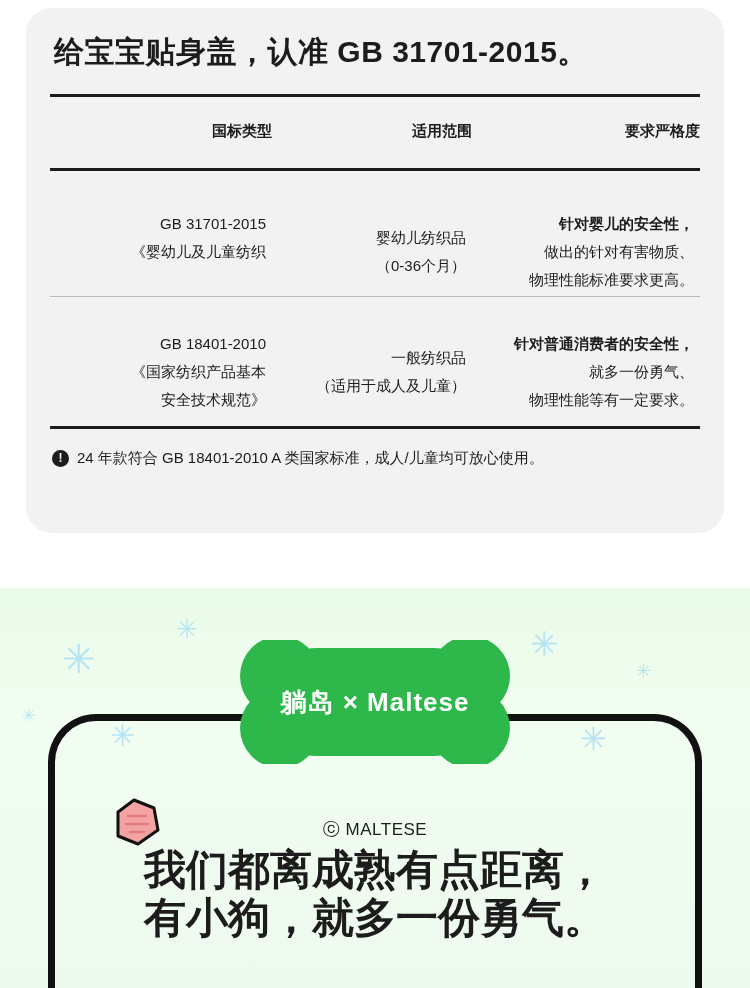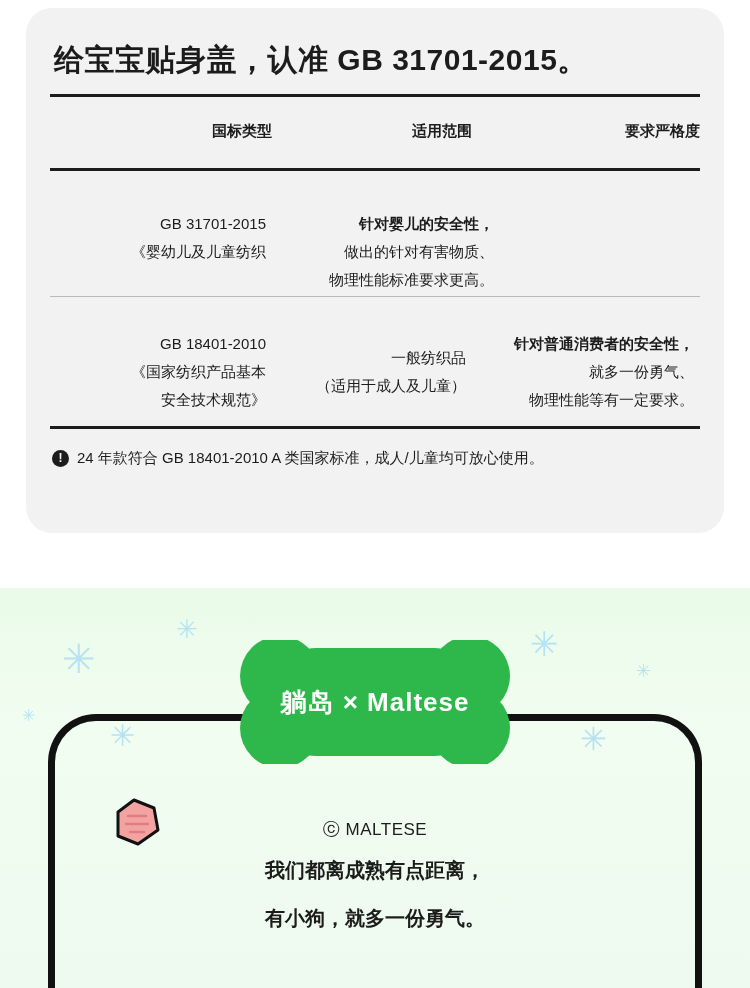--- a/index.html
+++ b/index.html
@@ -23,21 +23,21 @@
     left: 26px;
     top: 8px;
     width: 698px;
     height: 525px;
     background: #f2f2f2;
     border-radius: 26px;
   }
   .std-title {
     position: absolute;
     left: 28px;
-    top: 32px;
+    top: 24px;
     font-size: 30px;
     font-weight: bold;
     color: #1c1c1c;
     letter-spacing: 0.5px;
     white-space: nowrap;
   }
   .rule {
     position: absolute;
     left: 24px;
     width: 650px;
@@ -165,21 +165,21 @@
     color: #1c1c1c;
     letter-spacing: 0.5px;
     z-index: 5;
   }
   .hero-text {
     position: absolute;
     left: 0;
     top: 258px;
     width: 750px;
     text-align: center;
-    font-size: 20px;
+    font-size: 42px;
     font-weight: bold;
     color: #1c1c1c;
     line-height: 48px;
     z-index: 5;
   }
   .snow {
     position: absolute;
     color: #b6e3f3;
     z-index: 2;
     user-select: none;
@@ -210,20 +210,24 @@
       </div>
     </div>
 
     <div class="rule thick" style="top:160px;"></div>
 
     <div class="tbl" style="top:180px;">
       <div class="row body-row">
         <div class="cell c1">
           <div>GB 31701-2015</div>
           <div>《婴幼儿及儿童纺织</div>
+        </div>
+        <div class="cell c2">
+          <div>婴幼儿纺织品</div>
+          <div>（0-36个月）</div>
         </div>
         <div class="cell c3">
           <div class="strong nowrapline">针对婴儿的安全性，</div>
           <div>做出的针对有害物质、</div>
           <div>物理性能标准要求更高。</div>
         </div>
       </div>
     </div>
 
     <div class="rule thin" style="top:288px;"></div>

